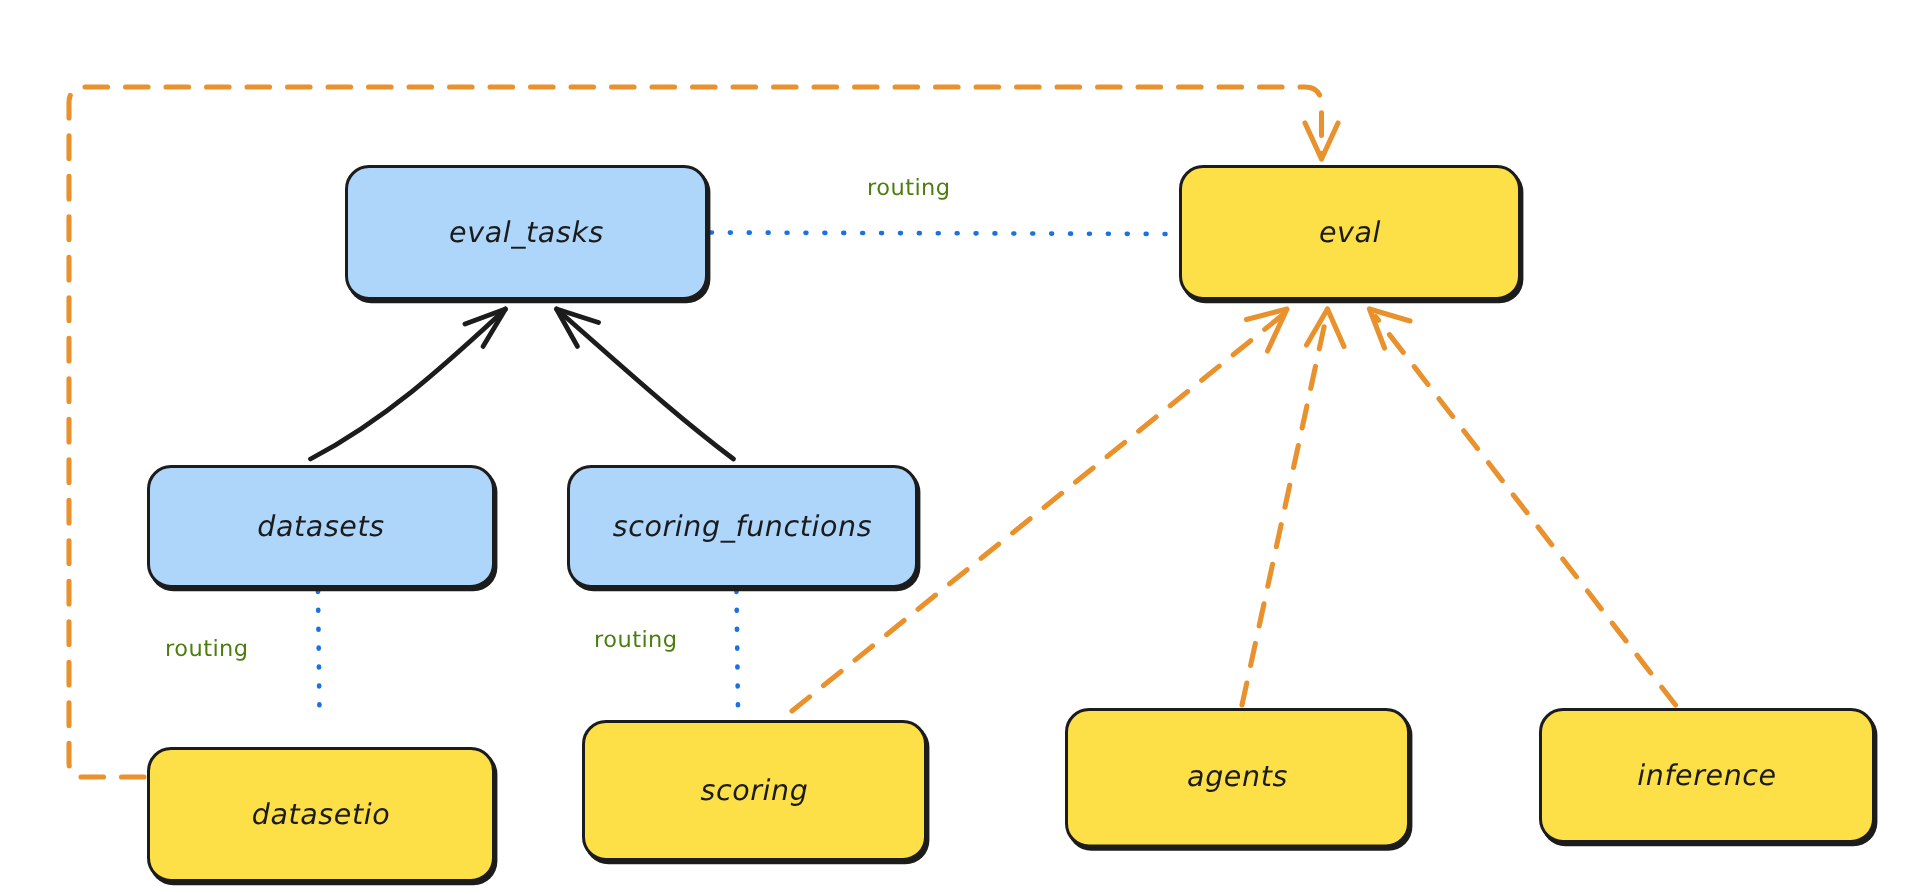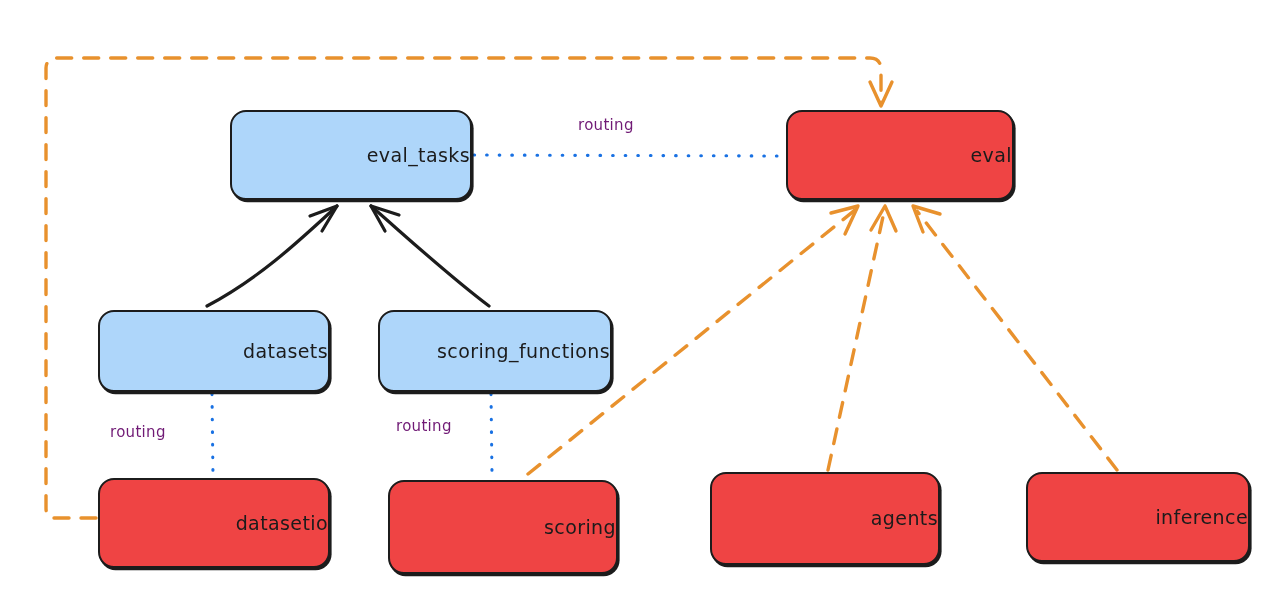--- a/index.html
+++ b/index.html
@@ -24,42 +24,43 @@
     top: 0;
     width: 1280px;
     height: 596px;
     pointer-events: none;
   }
   .node {
     position: absolute;
     box-sizing: border-box;
     display: flex;
     align-items: center;
-    justify-content: flex-end;
+    justify-content: center;
     border: 2.6px solid #1c1c1c;
     border-radius: 16px;
     box-shadow: 1.6px 2.2px 0 0 #1c1c1c;
     text-align: center;
     line-height: 1.1;
+    font-style: italic;
   }
   .node-label {
     font-family: "DejaVu Sans", sans-serif;
     font-size: 19px;
     color: #1b1b1b;
     letter-spacing: 0.4px;
     white-space: nowrap;
   }
   .node.blue  { background: #aed6fa; }
-  .node.green { background: #ef4444; }
+  .node.green { background: #fde047; }
 
   .edge-label {
     position: absolute;
     font-family: "DejaVu Sans", sans-serif;
     font-size: 15px;
-    color: #701a75;
+    color: #4d7c0f;
     letter-spacing: 0.3px;
     white-space: nowrap;
   }
 </style>
 </head>
 <body>
 
 <div id="canvas">
 
   <svg id="edge-layer" viewBox="0 0 1280 596" width="1280" height="596" xmlns="http://www.w3.org/2000/svg">
@@ -110,21 +111,21 @@
   </div>
 
   <div class="node blue" style="left:378px; top:310px; width:234px; height:82px;">
     <span class="node-label">scoring_functions</span>
   </div>
 
   <div class="node blue" style="left:98px; top:310px; width:232px; height:82px;">
     <span class="node-label">datasets</span>
   </div>
 
-  <div class="node green" style="left:98px; top:478px; width:232px; height:90px;">
+  <div class="node green" style="left:98px; top:498px; width:232px; height:90px;">
     <span class="node-label">datasetio</span>
   </div>
 
   <div class="node green" style="left:388px; top:480px; width:230px; height:94px;">
     <span class="node-label">scoring</span>
   </div>
 
   <div class="node green" style="left:1026px; top:472px; width:224px; height:90px;">
     <span class="node-label">inference</span>
   </div>

